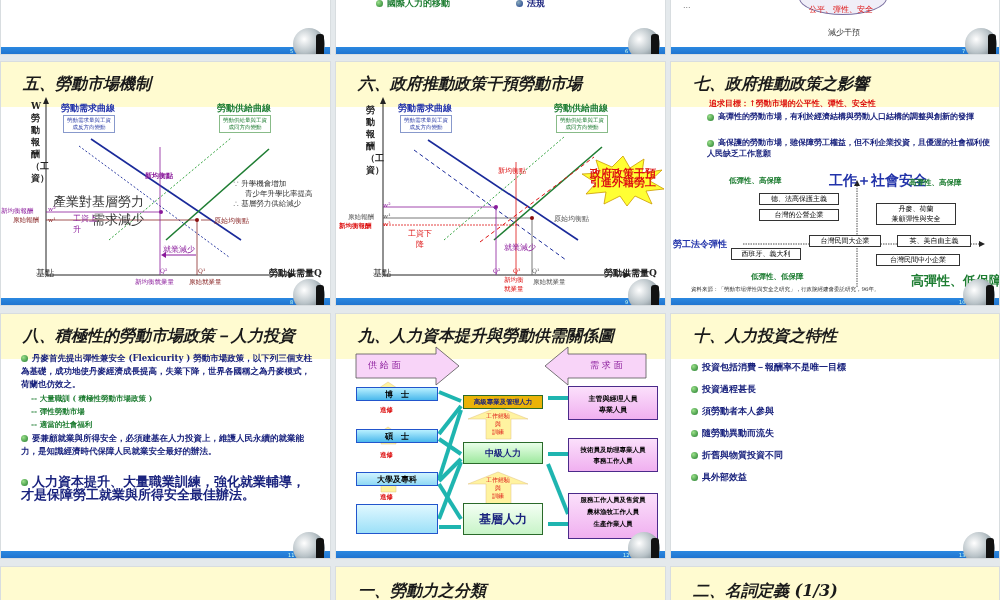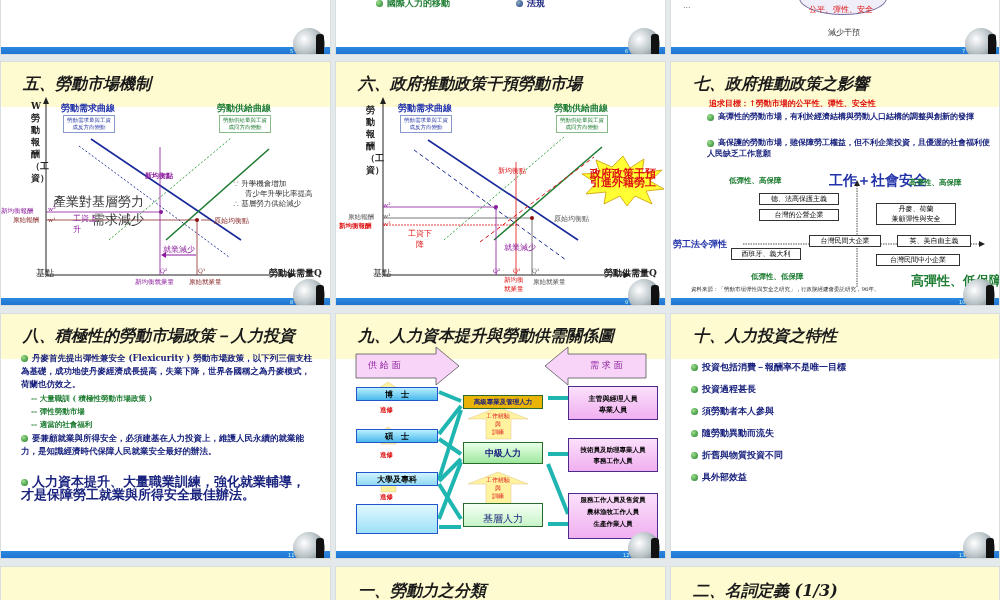--- a/index.html
+++ b/index.html
@@ -236,21 +236,21 @@
   <div class="abs" style="left:254px;top:45px;font-size:9px;color:#8a1a9b">需 求 面</div>
   <div class="bx" style="left:20px;top:73px;width:82px;height:14px;line-height:12px;font-size:8px;font-weight:bold;background:linear-gradient(#b8f0ff,#4ab8ec);border-color:#2255cc">博　士</div>
   <div class="bx" style="left:20px;top:115px;width:82px;height:14px;line-height:12px;font-size:8px;font-weight:bold;background:linear-gradient(#b8f0ff,#4ab8ec);border-color:#2255cc">碩　士</div>
   <div class="bx" style="left:20px;top:158px;width:82px;height:14px;line-height:12px;font-size:8px;font-weight:bold;background:linear-gradient(#d0f4ff,#8fd8f4);border-color:#2255cc">大學及專科</div>
   <div class="bx" style="left:20px;top:190px;width:82px;height:30px;background:linear-gradient(#e0f8ff,#9ce0f8);border-color:#2255cc"></div>
   <div class="abs" style="left:44px;top:92px;font-size:6.5px;color:#d11;font-weight:bold">進修</div>
   <div class="abs" style="left:44px;top:137px;font-size:6.5px;color:#d11;font-weight:bold">進修</div>
   <div class="abs" style="left:44px;top:179px;font-size:6.5px;color:#d11;font-weight:bold">進修</div>
   <div class="bx" style="left:127px;top:81px;width:80px;height:14px;line-height:12px;font-size:6.5px;background:#eab308;border-color:#2a6a2a;color:#1a237e;font-weight:bold">高級專業及管理人力</div>
   <div class="bx" style="left:127px;top:128px;width:80px;height:22px;line-height:20px;font-size:9px;background:linear-gradient(#e8ffe8,#9ee89e);border-color:#2a6a2a;color:#1a237e;font-weight:bold">中級人力</div>
-  <div class="bx" style="left:127px;top:189px;width:80px;height:24px;line-height:30px;font-size:10px;background:linear-gradient(#f4fff4,#c8f4c8);border-color:#2a6a2a;color:#1a237e;font-weight:normal">基層人力</div>
+  <div class="bx" style="left:127px;top:189px;width:80px;height:32px;line-height:30px;font-size:12px;background:linear-gradient(#f4fff4,#c8f4c8);border-color:#2a6a2a;color:#1a237e;font-weight:bold">基層人力</div>
   <div class="abs" style="left:150px;top:98px;font-size:6px;color:#d11;white-space:pre;text-align:center;line-height:8px">工作經驗
 與
 訓練</div>
   <div class="abs" style="left:150px;top:162px;font-size:6px;color:#d11;white-space:pre;text-align:center;line-height:8px">工作經驗
 與
 訓練</div>
   <div class="bx" style="left:232px;top:72px;width:90px;height:34px;padding-top:6px;font-size:7px;line-height:11px;white-space:pre;background:linear-gradient(#fbe0fb,#f0b0f0);border-color:#4a2a8a;font-weight:bold">主管與經理人員
 專業人員</div>
   <div class="bx" style="left:232px;top:124px;width:90px;height:34px;padding-top:6px;font-size:6.5px;line-height:11px;white-space:pre;background:linear-gradient(#fbe0fb,#f0b0f0);border-color:#4a2a8a;font-weight:bold">技術員及助理專業人員
 事務工作人員</div>

